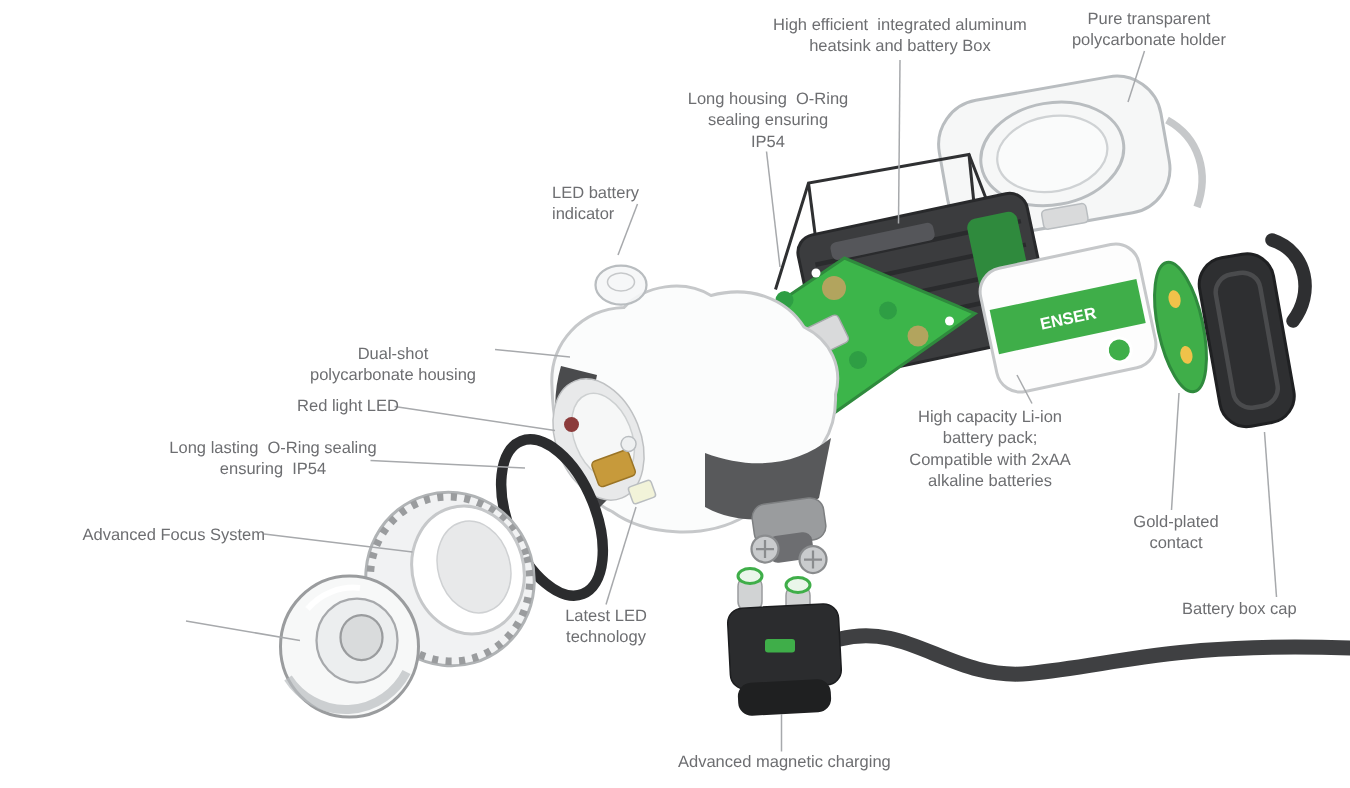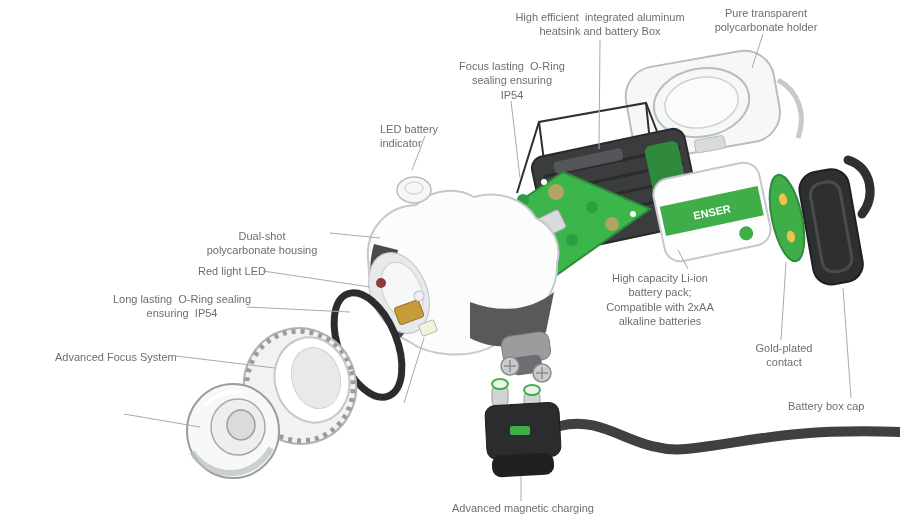--- a/index.html
+++ b/index.html
@@ -156,30 +156,32 @@
       <line x1="781" y1="340" x2="786" y2="262"></line>
       <line x1="851" y1="398" x2="843" y2="288"></line>
       <line x1="521" y1="501" x2="521" y2="476"></line>
     </g>
   </svg>
 
   <div class="label center" style="left:500px;top:10px;width:200px;">High efficient  integrated aluminum
 heatsink and battery Box</div>
   <div class="label center" style="left:706px;top:6px;width:120px;">Pure transparent
 polycarbonate holder</div>
-  <div class="label center" style="left:456px;top:59px;width:112px;">Focus lasting  O-Ring
+  <div class="label center" style="left:456px;top:59px;width:112px;">Long housing  O-Ring
 sealing ensuring
 IP54</div>
-  <div class="label" style="left:344px;top:122px;width:112px;padding-left:36px;">LED battery indicator</div>
+  <div class="label" style="left:332px;top:122px;width:112px;padding-left:36px;">LED battery indicator</div>
   <div class="label center" style="left:196px;top:217px;width:132px;margin-top:12px;">Dual-shot
 polycarbonate housing</div>
   <div class="label" style="left:193px;top:264px;width:78px;text-align:center;">Red light LED</div>
   <div class="label center" style="left:106px;top:292px;width:152px;">Long lasting  O-Ring sealing
 ensuring  IP54</div>
   <div class="label" style="left:55px;top:350px;width:126px;">Advanced Focus System</div>
+  <div class="label center" style="left:368px;top:404px;width:72px;">Latest LED
+technology</div>
   <div class="label center" style="left:592px;top:271px;width:136px;">High capacity Li-ion
 battery pack;
 Compatible with 2xAA
 alkaline batteries</div>
   <div class="label center" style="left:748px;top:341px;width:72px;">Gold-plated
 contact</div>
   <div class="label" style="left:788px;top:399px;width:92px;">Battery box cap</div>
   <div class="label" style="left:452px;top:501px;width:152px;">Advanced magnetic charging</div>
 
 </div>

